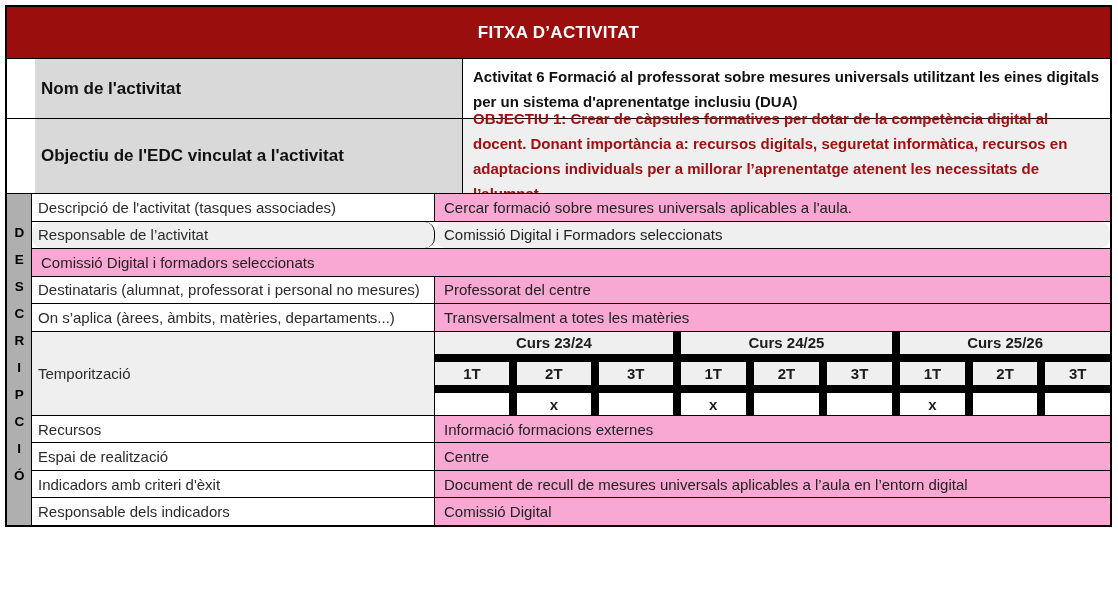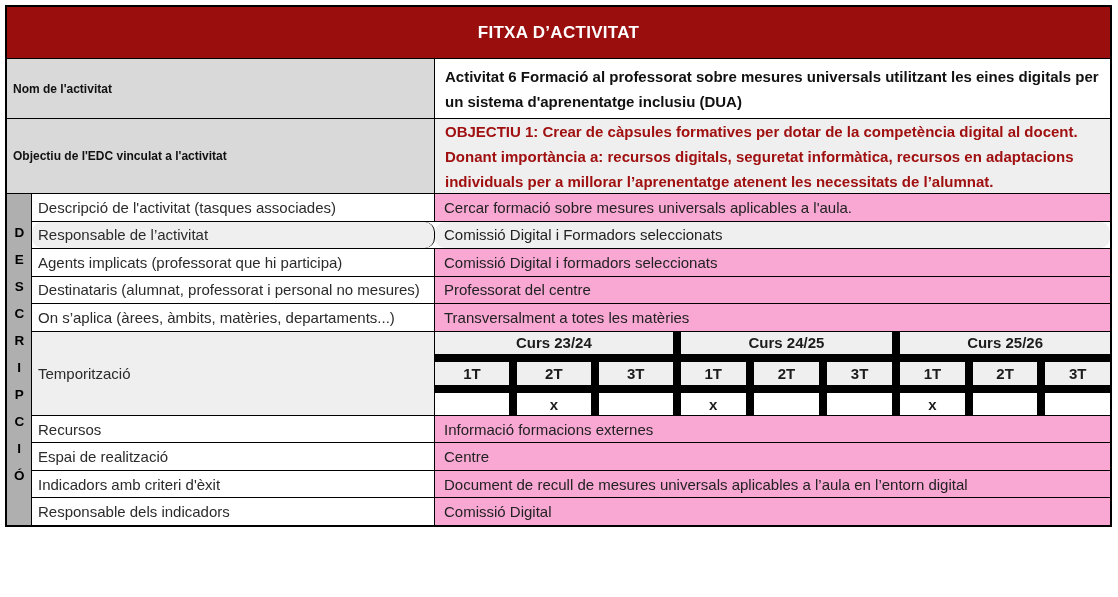--- a/index.html
+++ b/index.html
@@ -12,21 +12,21 @@
   .page{width:1118px;height:529px;background:var(--page-bg);padding:5px 6px 2px 5px;}
   .table{width:100%;height:100%;border:2px solid var(--line);display:flex;flex-direction:column;background:#fff;}
 
   .sheet-header{height:51px;flex:0 0 auto;background:var(--header-bg);color:var(--header-text);
     display:flex;align-items:center;justify-content:center;font-size:17px;font-weight:bold;letter-spacing:.3px;}
 
   .info-row{display:flex;border-top:1px solid var(--line);flex:0 0 auto;}
   .info-row.h-nom{height:60px;}
   .info-row.h-obj{height:75px;}
   .info-label{width:428px;flex:0 0 auto;border-right:1px solid var(--line);background:var(--label-bg);
-    display:flex;align-items:center;padding:2px 8px 2px 6px;font-size:12px;font-weight:bold;color:#111;}
+    display:flex;align-items:center;padding:2px 8px 2px 6px;font-size:17px;font-weight:bold;color:#111;margin-left:28px;}
   .info-value{flex:1;display:flex;align-items:center;padding:4px 10px;font-size:15px;line-height:25px;}
   .info-value.strong{font-weight:bold;color:#111;background:#fff;}
   .info-value.objective{font-weight:bold;color:var(--objective-text);background:var(--shaded-bg);}
 
   .desc-section{flex:1;display:flex;border-top:1px solid var(--line);min-height:0;}
   .sidebar{width:25px;flex:0 0 auto;background:var(--sidebar-bg);border-right:1px solid var(--line);
     display:flex;align-items:center;justify-content:center;}
   .vtext{writing-mode:vertical-rl;text-orientation:upright;font-weight:bold;font-size:13.5px;
     letter-spacing:12px;color:#000;line-height:1;}
   .rows{flex:1;display:flex;flex-direction:column;min-width:0;}
@@ -76,21 +76,20 @@
           <div class="dlabel">Descripció de l'activitat (tasques associades)</div>
           <div class="dvalue">Cercar formació sobre mesures universals aplicables a l'aula.</div>
         </div>
 
         <div class="drow shaded">
           <div class="dlabel">Responsable de l’activitat</div>
           <div class="dvalue">Comissió Digital i Formadors seleccionats</div>
         </div>
 
         <div class="drow">
-          <div class="dlabel">Agents implicats (professorat que hi participa)</div>
           <div class="dvalue">Comissió Digital i formadors seleccionats</div>
         </div>
 
         <div class="drow">
           <div class="dlabel">Destinataris (alumnat, professorat i personal no mesures)</div>
           <div class="dvalue">Professorat del centre</div>
         </div>
 
         <div class="drow">
           <div class="dlabel">On s’aplica (àrees, àmbits, matèries, departaments...)</div>

